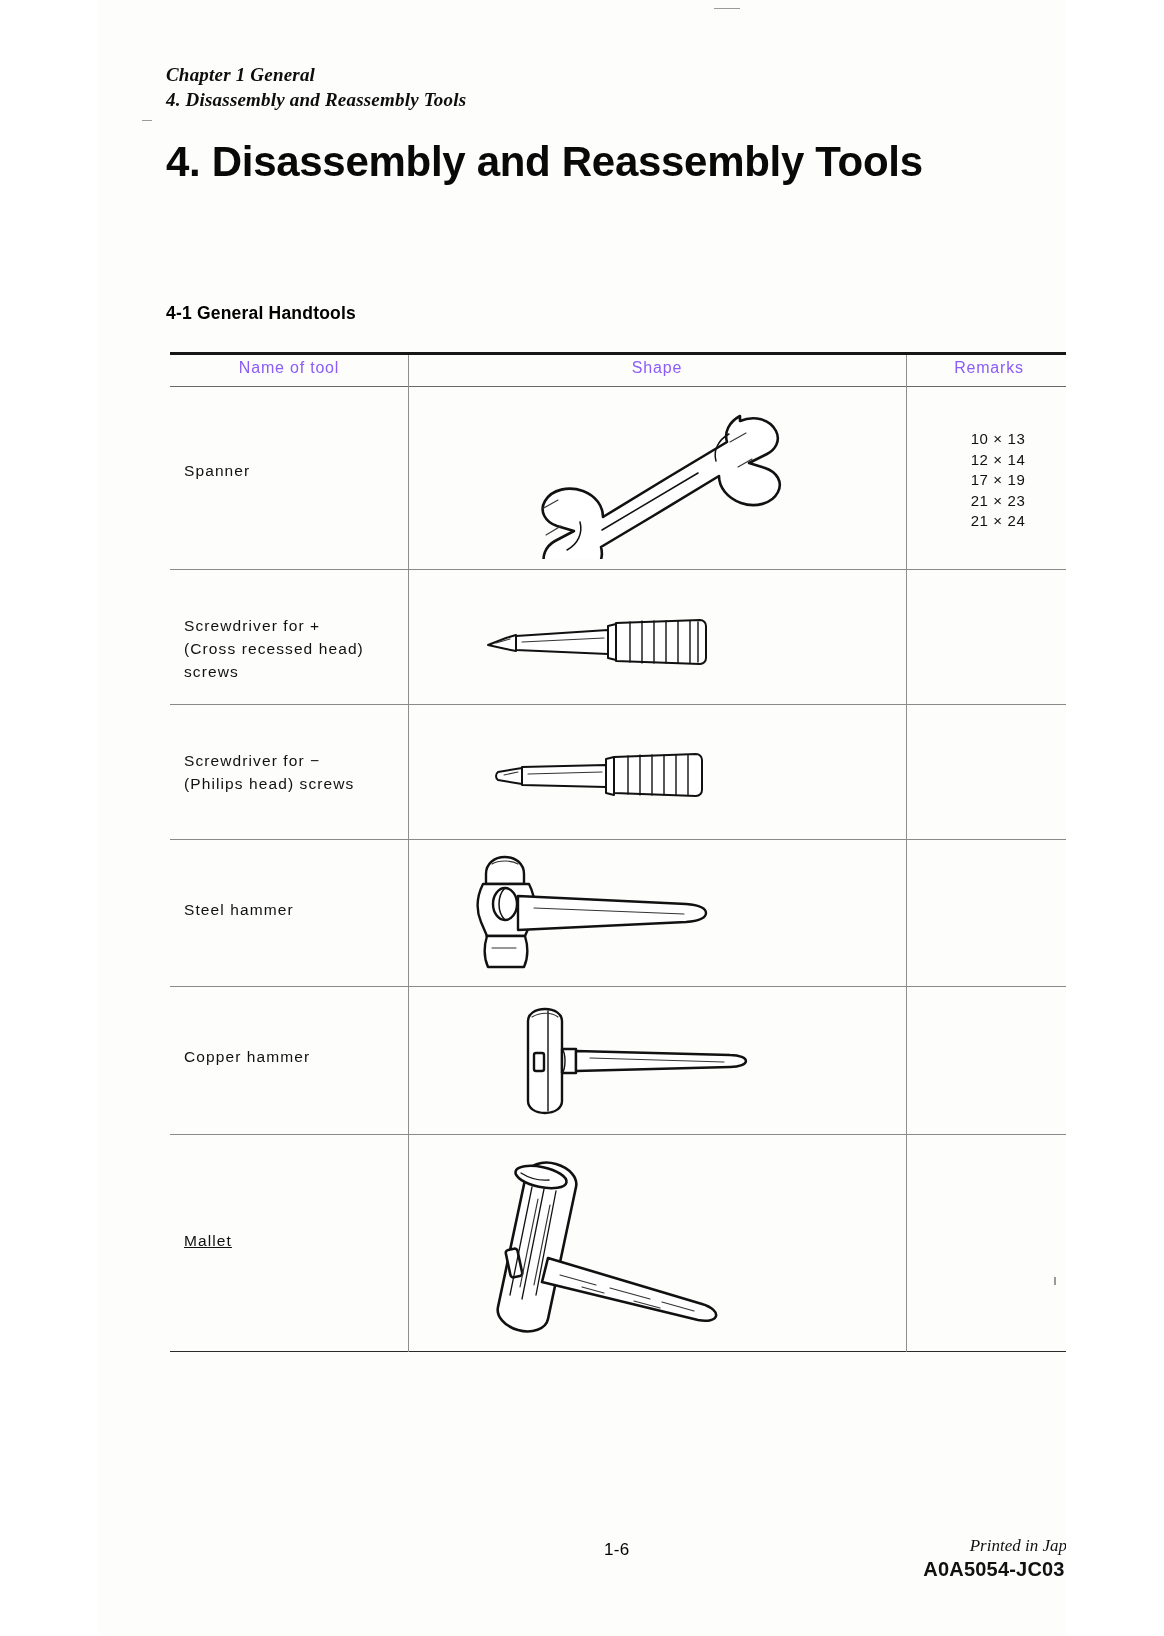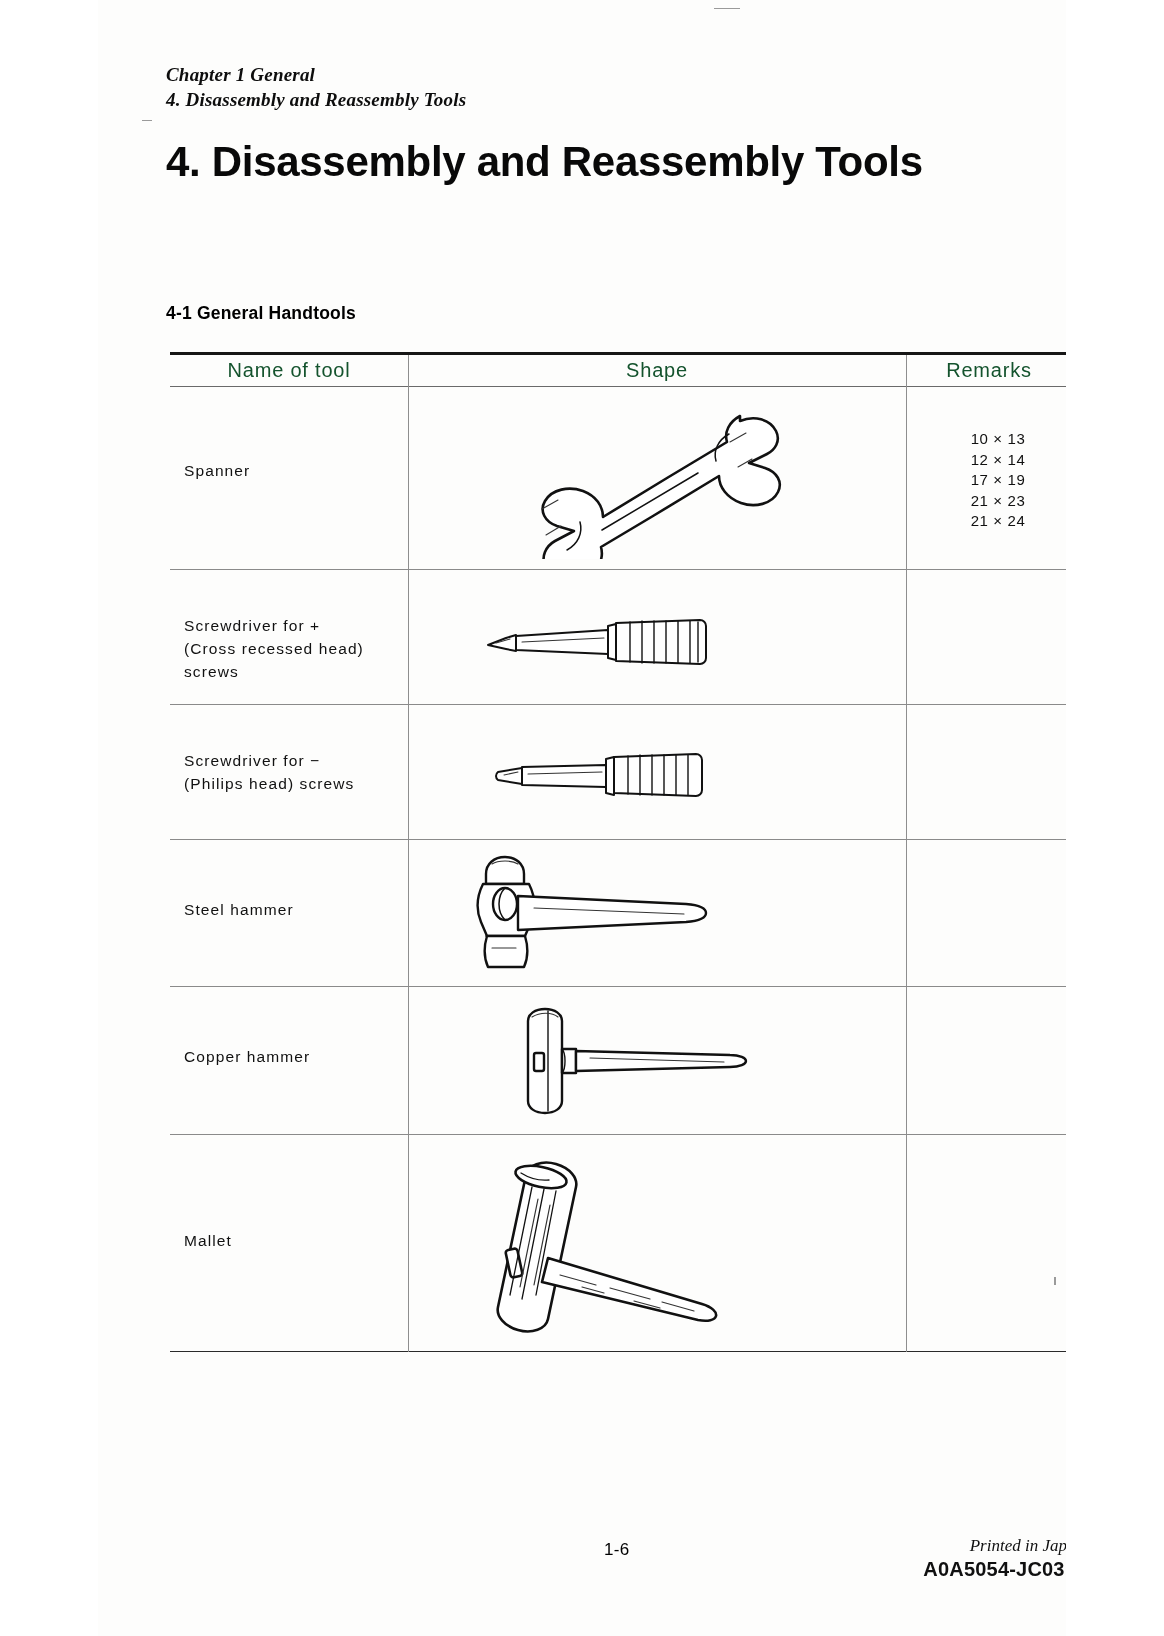--- a/index.html
+++ b/index.html
@@ -131,24 +131,24 @@
   .t-vline.c2 { left: 736px; }
 
   .t-head {
     position: absolute;
     left: 0; top: 4px;
     width: 100%; height: 30px;
   }
   .t-head-cell {
     position: absolute;
     top: 3px;
-    font-size: 20px;
+    font-size: 16px;
     letter-spacing: .8px;
     text-align: center;
-    color: #14532d;
+    color: #8b5cf6;
   }
   .th-name  { left: 0px;   width: 238px; }
   .th-shape { left: 238px; width: 498px; }
   .th-rem   { left: 736px; width: 166px; }
 
   .t-row {
     position: absolute;
     left: 0;
     width: 100%;
   }
@@ -417,21 +417,21 @@
             <path d="M30 12 c6 -4 20 -4 26 0"></path>
             <path d="M72 56 l150 6"></path>
             <path d="M30 96 l24 0"></path>
           </g>
         </svg>
       </div>
       <div class="cell-remarks"></div>
     </div>
 
     <div class="t-row" style="top:783px;height:217px;">
-      <div class="cell-name" style="top:94px;">
+      <div class="cell-name" style="top:94px;text-decoration:underline;">
         <span>Mallet</span>
       </div>
       <div class="cell-shape">
         <svg class="shape-svg" style="left:56px;top:22px;" width="320" height="182" viewBox="0 0 320 182">
           <g fill="#ffffff" stroke="#111111" stroke-width="2.6" stroke-linejoin="round" stroke-linecap="round">
 
             <path d="M62 18 c2 -10 16 -15 30 -11 c14 4 22 14 20 23 l-28 132
                      c-2 10 -16 15 -30 11 c-14 -4 -22 -14 -20 -23 z"></path>
 
             <ellipse cx="77" cy="20" rx="26" ry="10" transform="rotate(12 77 20)"></ellipse>

